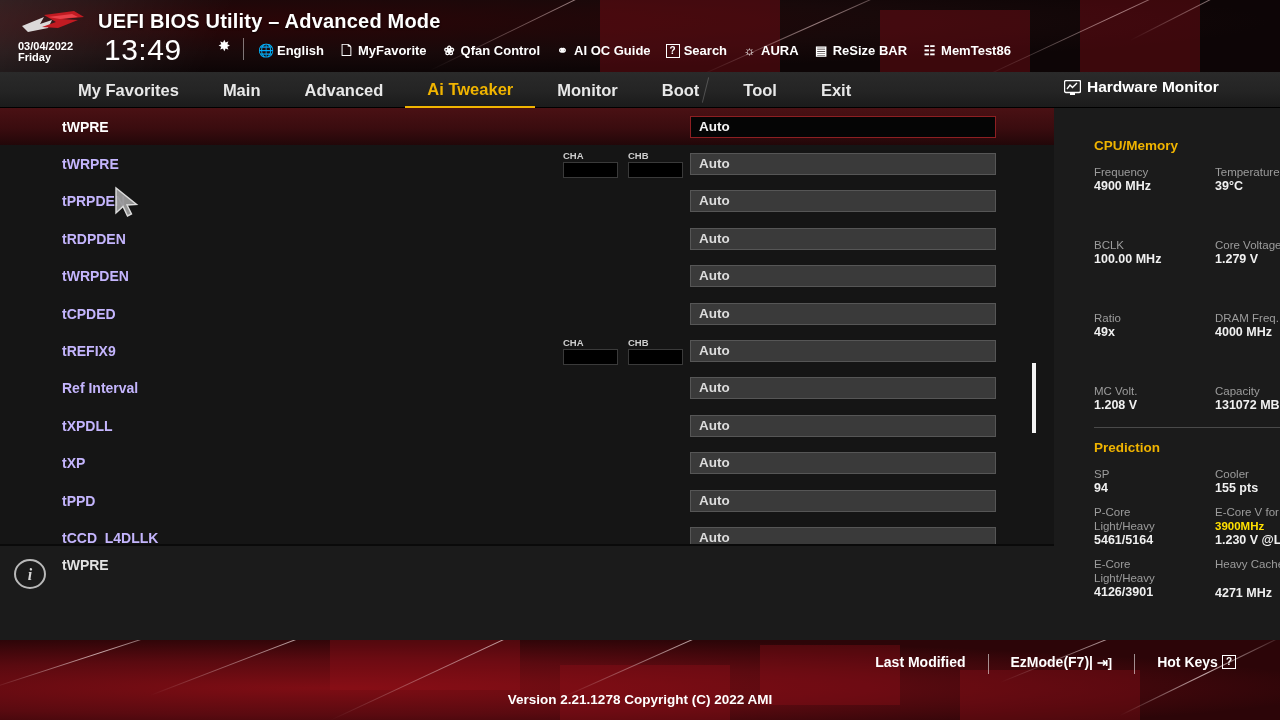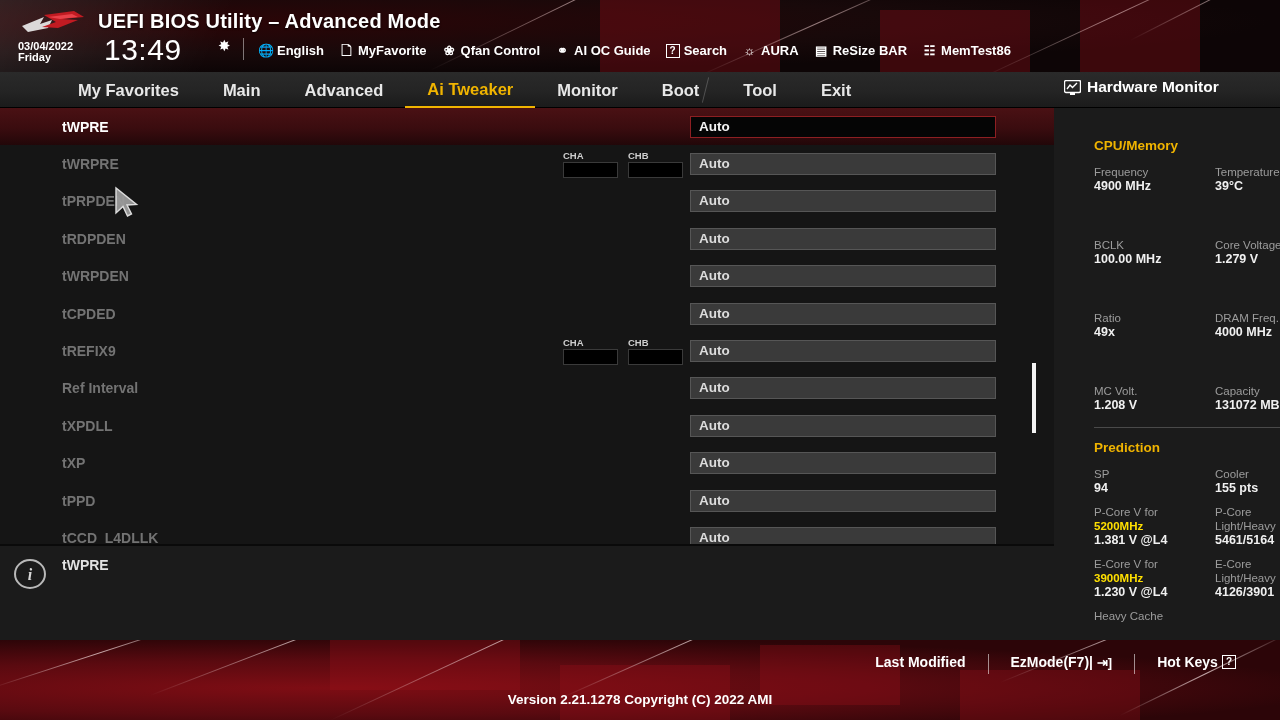--- a/index.html
+++ b/index.html
@@ -61,21 +61,21 @@
   
   .content {
     position:absolute; left:0; top:108px; width:1054px; height:436px;
     background:#151515; overflow:hidden;
   }
   .rowlist { position:absolute; left:0; top:0; width:1054px; }
   .row { position:relative; height:37.4px; }
   .row.selected { background:linear-gradient(180deg,#4a1114 0%, #3a0c0f 55%, #220709 100%); }
   .row-label {
     position:absolute; left:62px; top:50%; transform:translateY(-50%);
-    color:#737373; font-size:14px; font-weight:bold; white-space:nowrap;
+    color:#c4b5fd; font-size:14px; font-weight:bold; white-space:nowrap;
   }
   .row.selected .row-label { color:#ffffff; }
   .row-value {
     position:absolute; left:690px; top:50%; transform:translateY(-50%);
     width:306px; height:22px;
     background:#3a3a3a; border:1px solid #565656;
     color:#dcdcdc; font-size:13.5px; font-weight:bold;
     padding-left:8px; line-height:20px;
   }
   .row.selected .row-value {
@@ -361,25 +361,20 @@
       <div>
         <div class="hwm-k">SP</div>
         <div class="hwm-v">94</div>
       </div>
       <div>
         <div class="hwm-k">Cooler</div>
         <div class="hwm-v">155 pts</div>
       </div>
 
       <div>
-        <div class="hwm-k">P-Core V for</div>
-        <div class="hwm-k hl">5200MHz</div>
-        <div class="hwm-v">1.381 V @L4</div>
-      </div>
-      <div>
         <div class="hwm-k">P-Core</div>
         <div class="hwm-k">Light/Heavy</div>
         <div class="hwm-v">5461/5164</div>
       </div>
 
       <div>
         <div class="hwm-k">E-Core V for</div>
         <div class="hwm-k hl">3900MHz</div>
         <div class="hwm-v">1.230 V @L4</div>
       </div>

